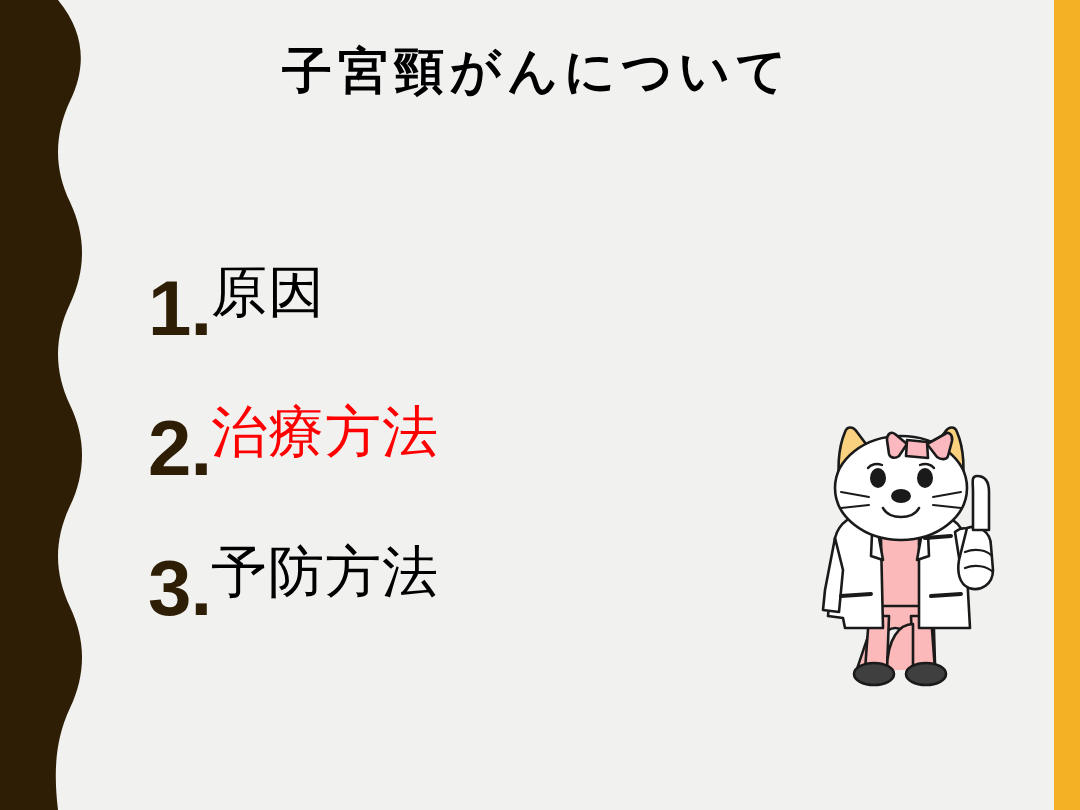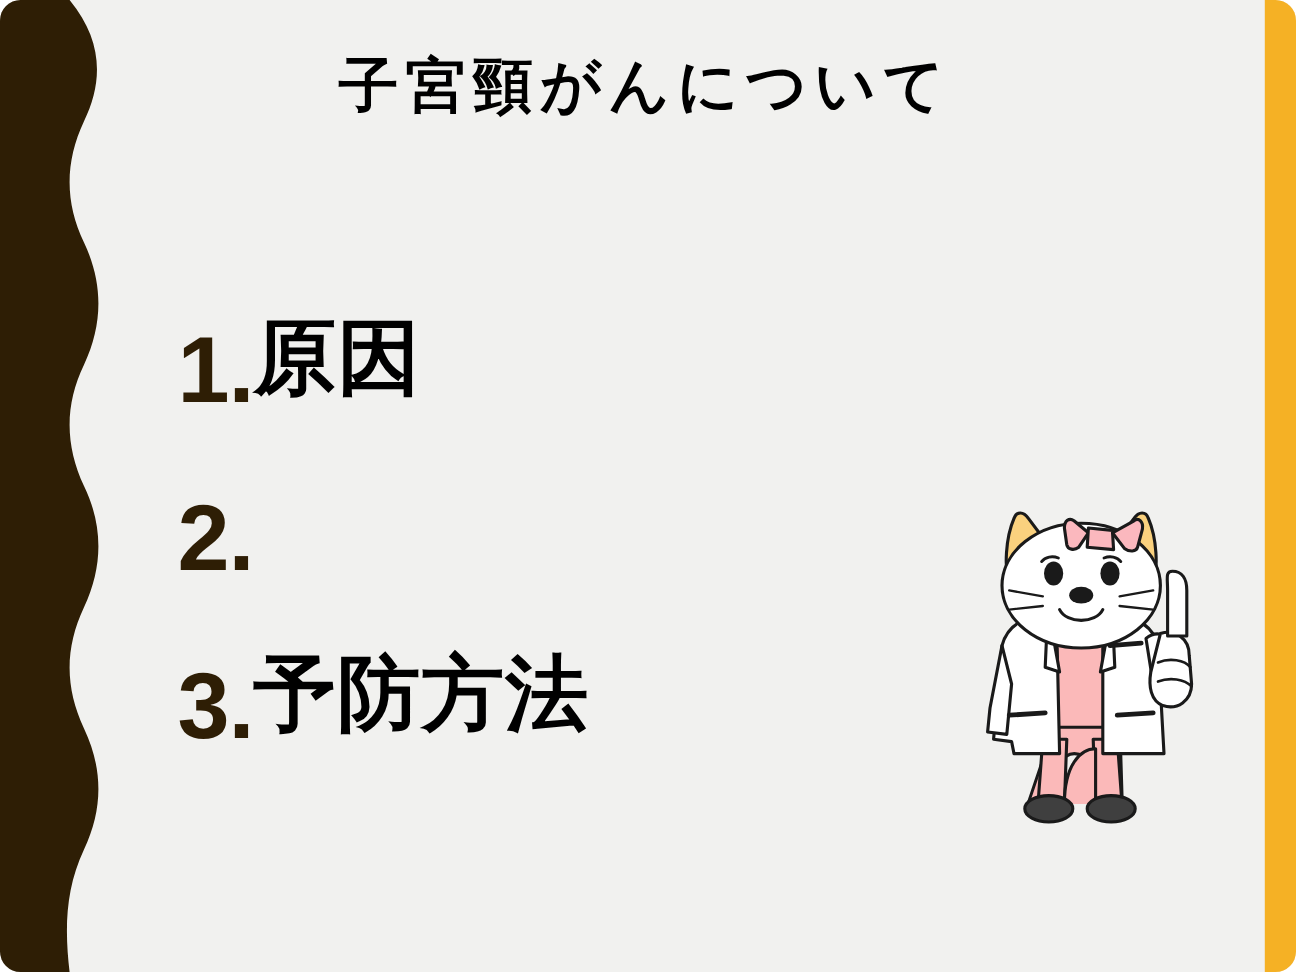--- a/index.html
+++ b/index.html
@@ -66,39 +66,39 @@
     align-items: flex-start;
     white-space: nowrap;
   }
   .agenda-num {
     font-size: 78px;
     font-weight: 700;
     line-height: 1.18;
     letter-spacing: -1px;
   }
   .agenda-text {
-    font-size: 69px;
-    font-weight: 700;
+    font-size: 56px;
+    font-weight: 400;
     line-height: 1.07;
     letter-spacing: 1px;
   }
 
   
   #mascot {
     position: absolute;
     left: 795px;
     top: 420px;
     width: 220px;
     height: 300px;
   }
 </style>
 </head>
 <body>
 
-<div id="slide" style="background: rgb(241, 241, 239); border-radius: 17px;">
+<div id="slide" style="background: rgb(241, 241, 239);">
 
   <svg id="left-wave" viewBox="0 0 120 810" preserveAspectRatio="none" aria-hidden="true">
     <path id="wave-path" d="M0,0 L58,0
              C86,34 86,68 70,101
              C54,135 54,169 70,202
              C86,236 86,270 70,304
              C54,337 54,371 70,405
              C86,438 86,472 70,506
              C54,540 54,573 70,607
              C86,641 86,674 70,708
@@ -112,20 +112,21 @@
 
   <div id="agenda">
 
     <div class="agenda-row">
       <span class="agenda-num" style="color:#2E1E05;">1.</span>
       <span class="agenda-text" style="color:#000000;">原因</span>
     </div>
 
     <div class="agenda-row">
       <span class="agenda-num" style="color:#2E1E05;">2.</span>
+      <span class="agenda-text" style="color:#FF0000;">治療方法</span>
     </div>
 
     <div class="agenda-row">
       <span class="agenda-num" style="color:#2E1E05;">3.</span>
       <span class="agenda-text" style="color:#000000;text-align:center;">予防方法</span>
     </div>
 
   </div>
 
   <svg id="mascot" viewBox="0 0 220 300" aria-hidden="true">

